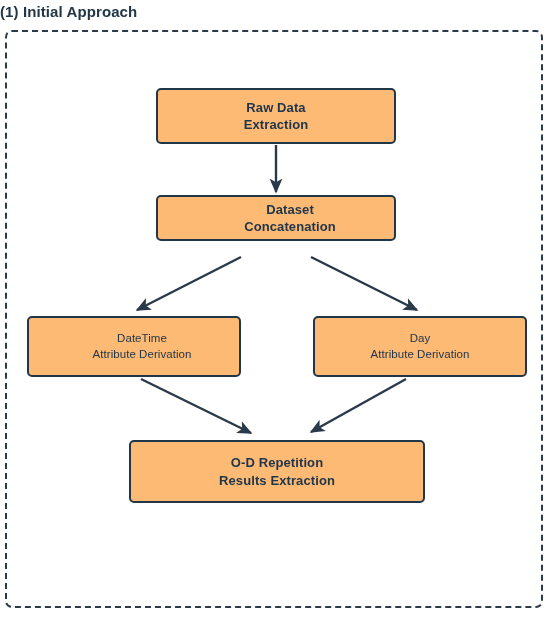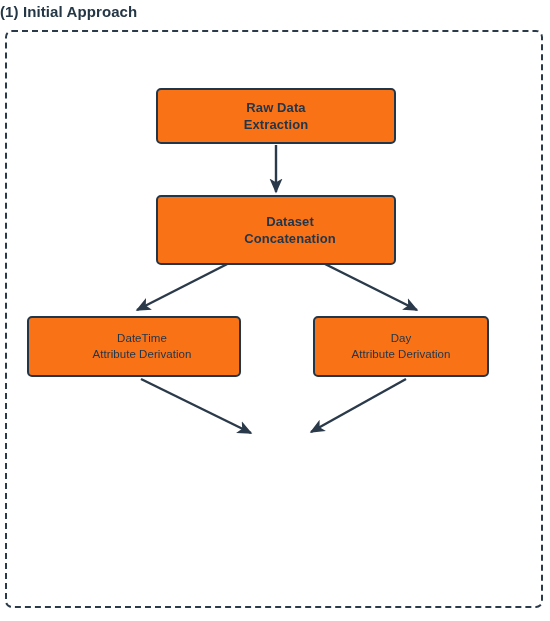--- a/index.html
+++ b/index.html
@@ -59,21 +59,21 @@
     top: 0;
     width: 550px;
     height: 621px;
     pointer-events: none;
   }
 
   
   .node {
     position: absolute;
     box-sizing: border-box;
-    background: #f97316;
+    background: #fdba74;
     border: 2px solid #22364a;
     border-radius: 5px;
     display: flex;
     align-items: center;
     justify-content: center;
     text-align: center;
     color: #22364a;
     line-height: 1.32;
     white-space: pre-line;
   }
@@ -85,27 +85,27 @@
   }
 
   .node-strong { font-size: 13px; font-weight: bold; letter-spacing: 0.1px; }
   .node-plain  { font-size: 11.5px; font-weight: normal; letter-spacing: 0.05px; }
 
   
   #node-raw-data {
     left: 156px; top: 88px; width: 240px; height: 56px;
   }
   #node-dataset-concatenation {
-    left: 156px; top: 195px; width: 240px; height: 70px; padding-left: 28px;
+    left: 156px; top: 195px; width: 240px; height: 46px; padding-left: 28px;
   }
   #node-datetime-attribute {
     left: 27px; top: 316px; width: 214px; height: 61px; padding-left: 16px;
   }
   #node-day-attribute {
-    left: 313px; top: 316px; width: 176px; height: 61px;
+    left: 313px; top: 316px; width: 214px; height: 61px;
   }
   #node-od-repetition {
     left: 129px; top: 440px; width: 296px; height: 63px;
   }
 </style>
 </head>
 <body>
 
 <div id="figure">
 
@@ -144,14 +144,18 @@
   <div class="node node-plain" id="node-datetime-attribute">
     <span class="node-label">DateTime
 Attribute Derivation</span>
   </div>
 
   <div class="node node-plain" id="node-day-attribute">
     <span class="node-label">Day
 Attribute Derivation</span>
   </div>
 
+  <div class="node node-strong" id="node-od-repetition">
+    <span class="node-label">O-D Repetition
+Results Extraction</span>
+  </div>
 
 </div>
 
 </body></html>

